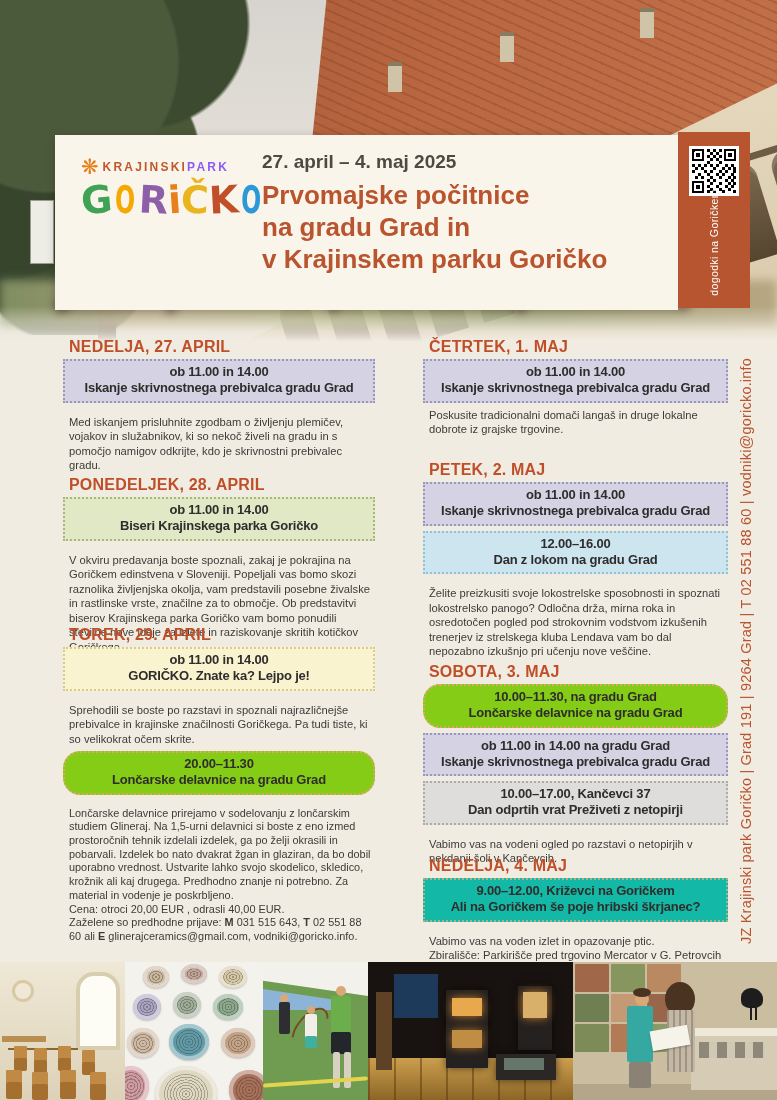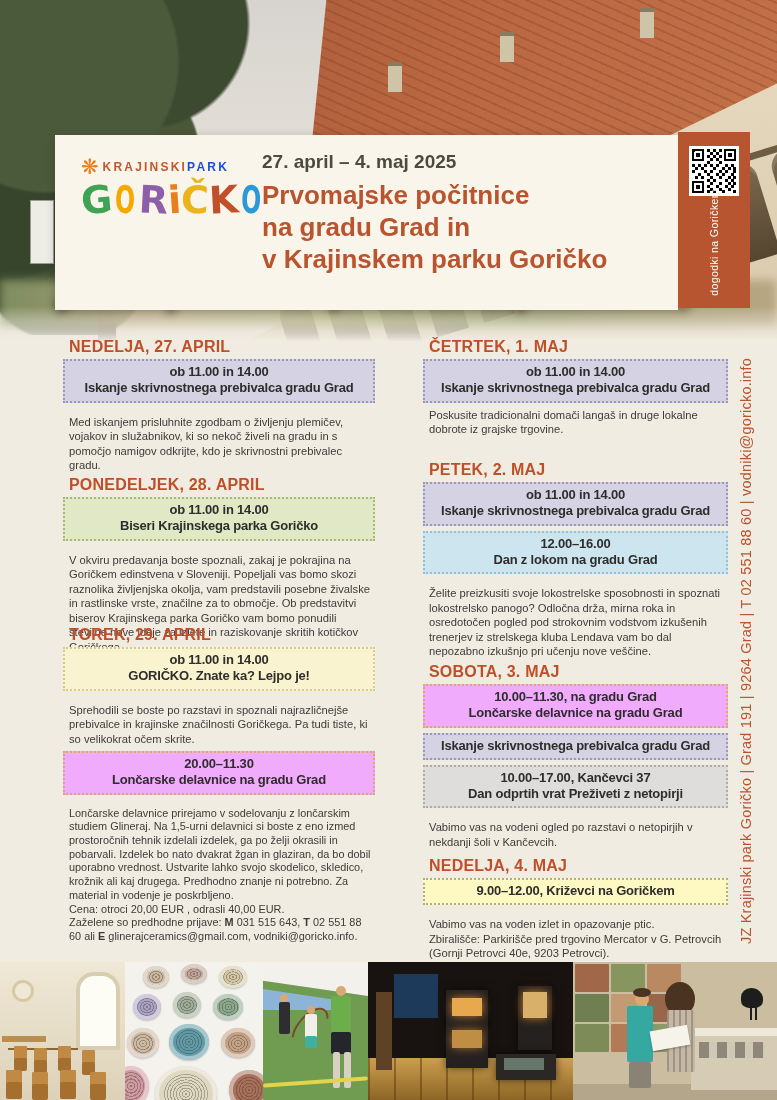--- a/index.html
+++ b/index.html
@@ -49,21 +49,21 @@
   .hero-fade{position:absolute;left:0;bottom:0;width:100%;height:42px;
      background:linear-gradient(180deg,rgba(241,236,226,0),#f1ece2 85%);}
 
   
   .card{position:absolute;left:55px;top:135px;width:623px;height:175px;background:#f9f5ea;
         box-shadow:0 2px 8px rgba(40,30,20,.28);}
   .logo{position:absolute;left:26px;top:20px;width:190px;}
   .logo-top{display:flex;align-items:center;font-weight:bold;font-size:12px;letter-spacing:2.2px;}
   .logo-star{font-size:21px;color:#e87f1e;margin-right:4px;letter-spacing:0;}
   .logo-krajinski{color:#c2582c;}
-  .logo-park{color:#1d4ed8;text-align:center;}
+  .logo-park{color:#8b5cf6;text-align:center;}
   .logo-name{font-size:38px;font-weight:bold;margin-top:2px;letter-spacing:0;line-height:1;
              font-family:"DejaVu Sans",sans-serif;}
   .logo-name span{display:inline-block;}
   .logo-name span:nth-child(1){transform:rotate(-5deg);}
   .logo-name span:nth-child(2){transform:scaleX(.62) rotate(4deg);margin:0 -3px;}
   .logo-name span:nth-child(3){transform:rotate(3deg);}
   .logo-name span:nth-child(4){transform:rotate(-4deg);}
   .logo-name span:nth-child(5){transform:rotate(2deg);}
   .logo-name span:nth-child(6){transform:rotate(-3deg);}
   .logo-name span:nth-child(7){transform:scaleX(.62) rotate(5deg);margin:0 -3px;}
@@ -102,24 +102,24 @@
   .col{position:absolute;top:0;height:1100px;}
   .col-left{left:63px;width:312px;}
   .col-right{left:423px;width:305px;}
   .event{position:absolute;left:0;width:100%;}
   .day{margin:0 0 3px 6px;font-size:16px;font-weight:bold;color:#bf4f28;letter-spacing:.2px;}
   .slot{border:2px dotted #999;padding:3px 8px 4px;margin-bottom:5px;}
   .slot div{font-weight:bold;font-size:13px;line-height:1.25;color:#2e2d2b;letter-spacing:-0.2px;text-align:center;}
   .lavender{background:#d5d3e3;border-color:#9b97bb;}
   .green{background:#e0e8c6;border-color:#a9b877;}
   .yellow{background:#faf3cf;border-color:#d9cb8a;}
-  .orange{background:#f0abfc;border-color:#dca86a;}
+  .orange{background:#84cc16;border-color:#dca86a;border-radius:17px;}
   .blue{background:#cde5ef;border-color:#93c1d6;}
   .gray{background:#dedddb;border-color:#aeaca8;}
-  .olive{background:#fef9c3;border-color:#abb085;}
+  .olive{background:#14b8a6;border-color:#abb085;}
   .desc{margin:12px 0 0 6px;font-size:11.2px;line-height:1.3;color:#3d3b38;}
   .desc.tight{margin-top:0;}
   .desc-long{font-size:10.9px;line-height:1.26;}
   .bold-line{font-weight:bold;margin-bottom:0;}
   .desc b{font-weight:bold;}
 
   
   .strip{position:absolute;left:0;top:962px;width:777px;height:138px;display:flex;}
   .ph{position:relative;height:138px;overflow:hidden;}
   .ph1{width:125px;background:linear-gradient(#efe8d6,#ddd2b8);}
@@ -300,33 +300,35 @@
       <p class="desc">Želite preizkusiti svoje lokostrelske sposobnosti in spoznati lokostrelsko panogo? Odločna drža, mirna roka in osredotočen pogled pod strokovnim vodstvom izkušenih trenerjev iz strelskega kluba Lendava vam bo dal nepozabno izkušnjo pri učenju nove veščine.</p>
     </section>
 
     <section class="event" style="top:663px">
       <h3 class="day">SOBOTA, 3. MAJ</h3>
       <div class="slot orange">
         <div>10.00–11.30, na gradu Grad</div>
         <div>Lončarske delavnice na gradu Grad</div>
       </div>
       <div class="slot lavender">
+        <div>ob 11.00 in 14.00 na gradu Grad</div>
         <div>Iskanje skrivnostnega prebivalca gradu Grad</div>
       </div>
       <div class="slot gray">
         <div>10.00–17.00, Kančevci 37</div>
         <div>Dan odprtih vrat Preživeti z netopirji</div>
       </div>
       <p class="desc">Vabimo vas na vodeni ogled po razstavi o netopirjih v nekdanji šoli v Kančevcih.</p>
     </section>
 
     <section class="event" style="top:857px">
       <h3 class="day">NEDELJA, 4. MAJ</h3>
       <div class="slot olive">
         <div>9.00–12.00, Križevci na Goričkem</div>
+        <div>Ali na Goričkem še poje hribski škrjanec?</div>
       </div>
       <p class="desc">Vabimo vas na voden izlet in opazovanje ptic.</p>
       <p class="desc tight">Zbirališče: Parkirišče pred trgovino Mercator v G. Petrovcih (Gornji Petrovci 40e, 9203 Petrovci).</p>
     </section>
   </div>
 
   <div class="strip">
 
     <div class="ph ph1">
       <div class="emblem"></div>

